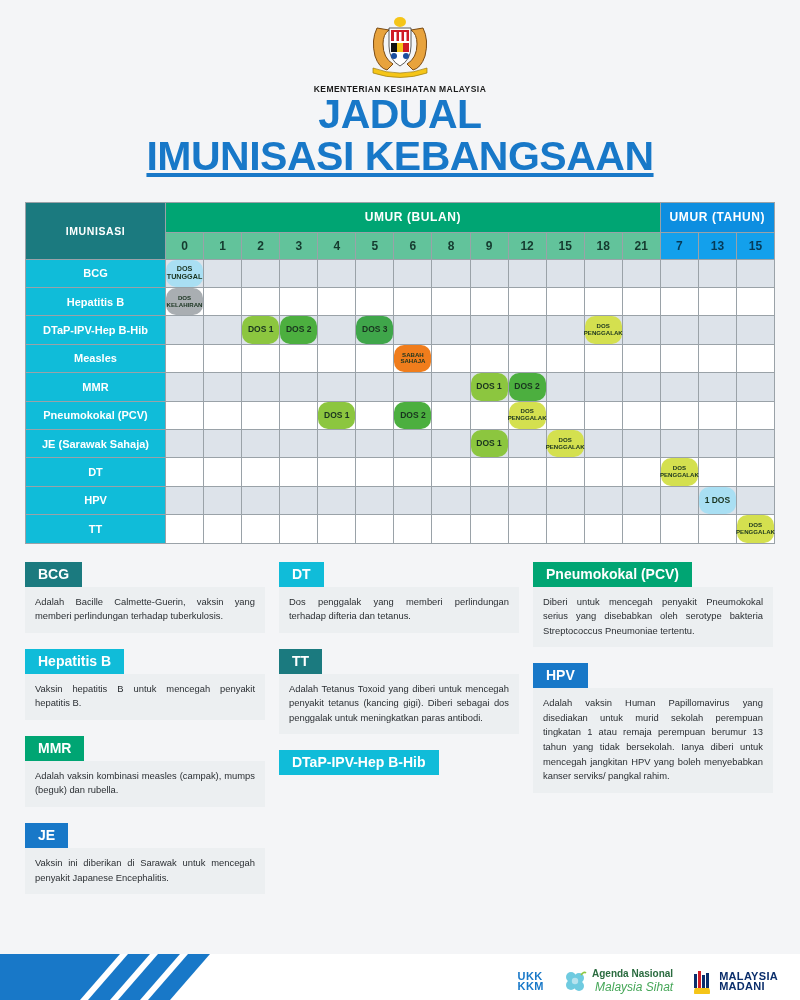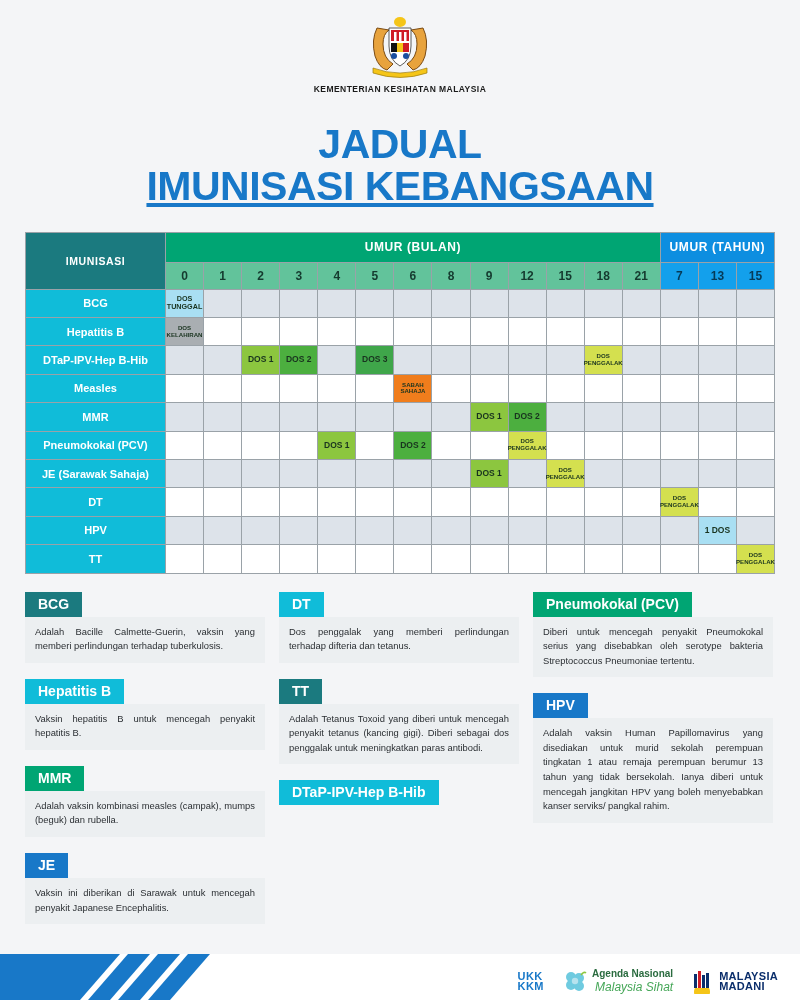--- a/index.html
+++ b/index.html
@@ -11,21 +11,21 @@
     position: relative;
   }
 
   
   .top { text-align: center; padding-top: 16px; }
   .crest { width: 74px; height: 62px; margin: 0 auto; display: block; }
   .ministry {
     font-size: 8.5px; font-weight: bold; letter-spacing: 0.45px;
     color: #1a1a1a; margin-top: 6px;
   }
-  .titleblock { margin-top: 30px; }
+  .titleblock { }
   .title-l1, .title-l2 {
     color: #1878c8; font-weight: bold; letter-spacing: -0.5px;
     line-height: 1.02;
   }
   .title-l1 { font-size: 41px; }
   .title-l2 { font-size: 41px; text-decoration: underline; }
 
   
   .table-wrap { margin: 24px 25px 0 25px; }
   table.sched { border-collapse: collapse; width: 750px; table-layout: fixed; }
@@ -58,21 +58,21 @@
     background: #10bcd9; color: #fff; font-size: 11px; font-weight: bold;
     text-align: center; height: 28.4px; border: 1px solid #cfd7de;
     white-space: nowrap;
   }
   td.cell { height: 28.4px; text-align: center; vertical-align: middle;
             font-size: 7.2px; font-weight: bold; color: #19331f; line-height: 1.12; }
   .bg-white { background: #ffffff; }
   .bg-grey  { background: #dde3ea; }
 
   .mark { display:block; width:100%; height:100%; line-height:1.12;
-          display:flex; align-items:center; justify-content:center; }
+          display:flex; align-items:center; justify-content:center;border-radius:10px; }
   .m-dos1  { background:#8cc63f; }
   .m-dos2  { background:#4caf3f; }
   .m-dos3  { background:#3fa64a; }
   .m-peng  { background:#d4e04f; font-size:6.1px; }
   .m-light { background:#a9dff3; }
   .m-grey  { background:#a9aeb2; font-size:6.1px; }
   .m-orange{ background:#f07d1c; font-size:6.1px; }
   .m-dosbig{ font-size:8.5px; }
 
   

